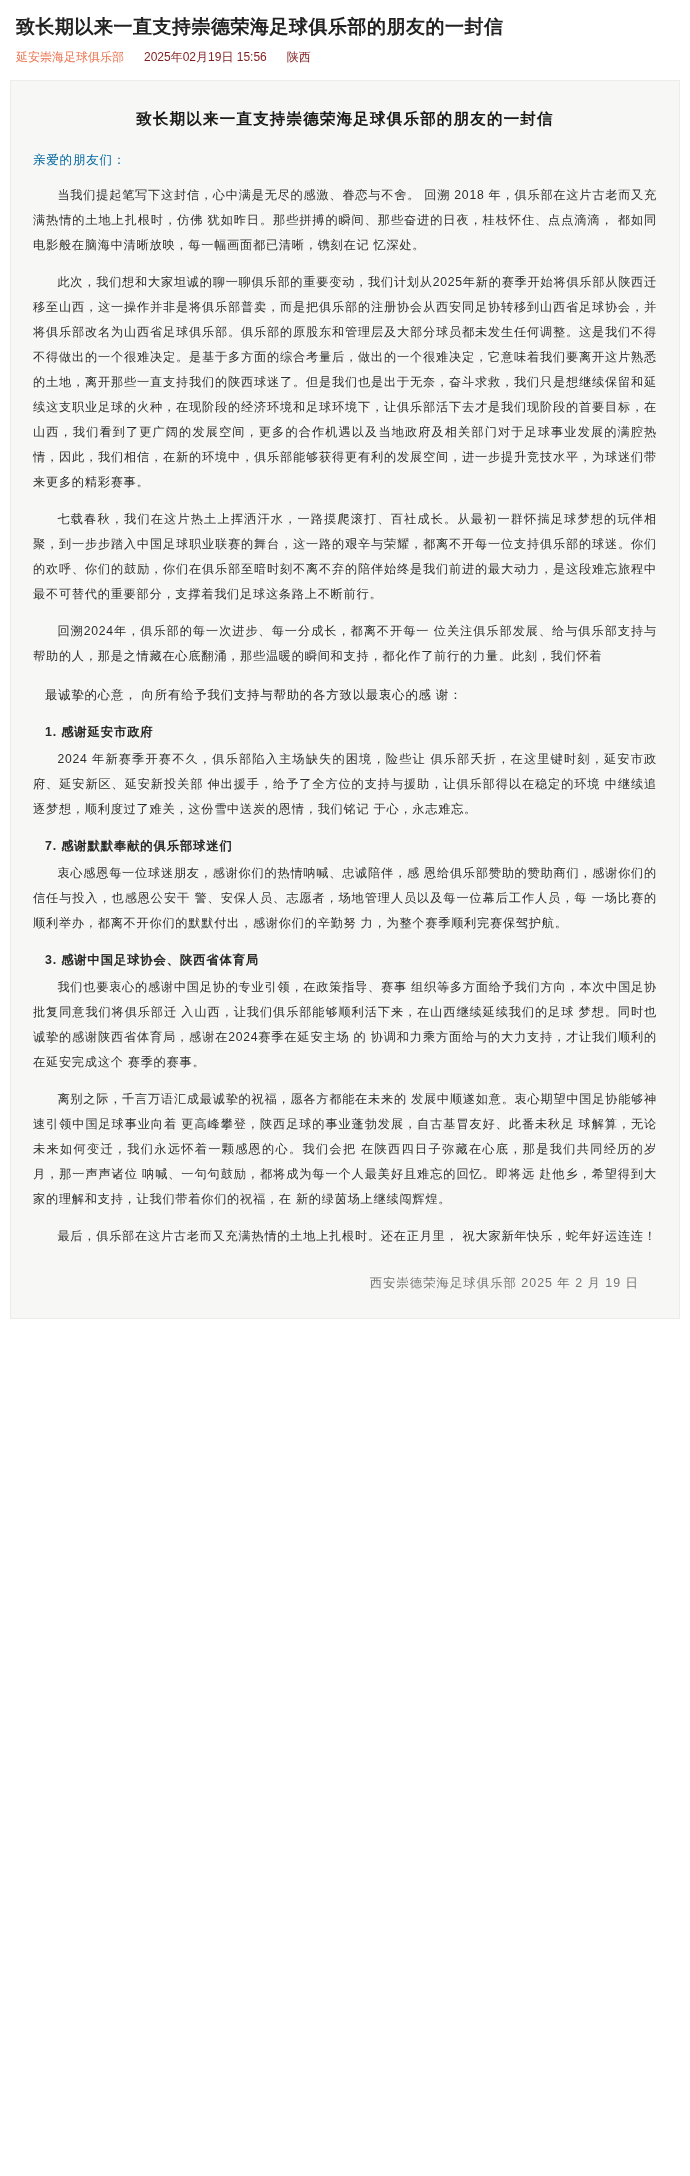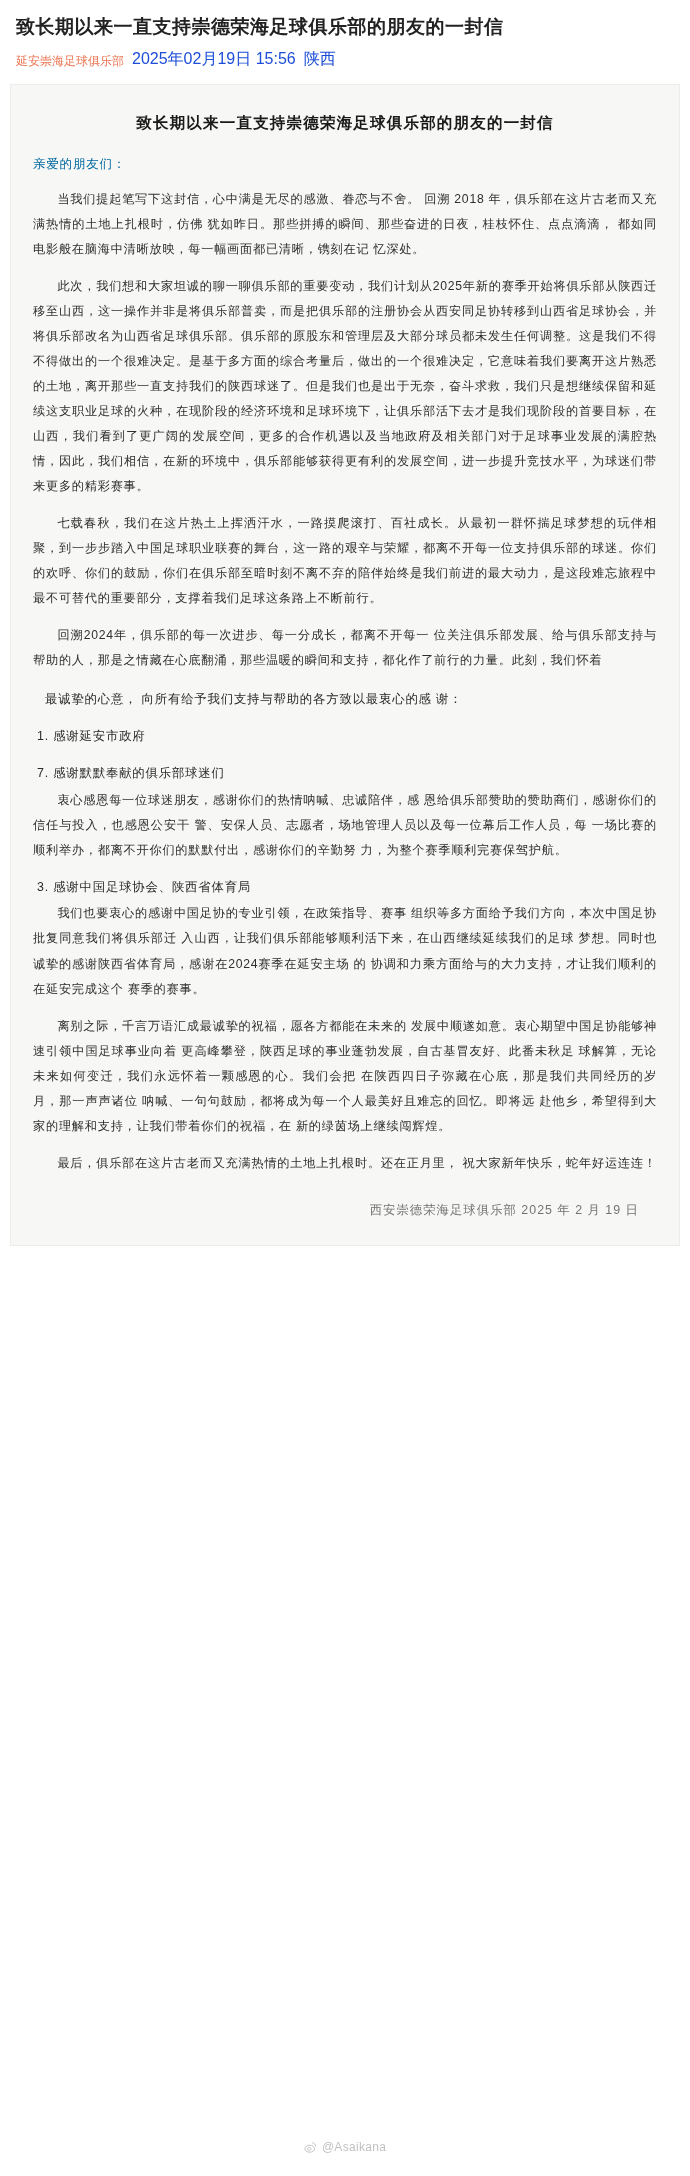--- a/index.html
+++ b/index.html
@@ -32,32 +32,32 @@
     font-weight: bold;
     color: #222222;
     line-height: 1.35;
     letter-spacing: 0.5px;
   }
   .post-meta {
     margin-top: 9px;
     font-size: 12px;
     color: #9a9a9a;
     display: flex;
-    align-items: flex-end;
-    gap: 8px;
+    align-items: center;
+    gap: 20px;
     flex-wrap: wrap;
   }
   .post-meta .account {
     color: #eb7350;
     font-size: 12px;
   }
   .post-meta .time,
   .post-meta .location {
-    color: #1d4ed8;
-    font-size: 16px;
+    color: #7f1d1d;
+    font-size: 12px;
   }
 
   
   .letter-card {
     margin: 8px 10px 0 10px;
     background: #f7f7f5;
     border: 1px solid #ececea;
     box-sizing: border-box;
     padding: 16px 22px 26px 22px;
   }
@@ -84,23 +84,23 @@
     text-justify: inter-ideograph;
     text-indent: 2em;
     letter-spacing: 0.75px;
     margin: 0 0 12px 0;
   }
   .list-head {
     font-size: 12.4px;
     color: #2a2a2a;
     letter-spacing: 0.8px;
     line-height: 2.0;
-    margin: 12px 0 2px 4px;
+    margin: 12px 0 2px 12px;
     text-indent: 0;
-    font-weight: normal;
+    font-weight: bold;
   }
   .thanks-lead {
     font-size: 12.4px;
     color: #2a2a2a;
     letter-spacing: 0.8px;
     line-height: 2.0;
     margin: 14px 0 6px 12px;
     text-indent: 0;
   }
   .signature {
@@ -158,37 +158,28 @@
     <div class="salutation">亲爱的朋友们：</div>
 
     <p class="para">当我们提起笔写下这封信，心中满是无尽的感激、眷恋与不舍。 回溯 2018 年，俱乐部在这片古老而又充满热情的土地上扎根时，仿佛 犹如昨日。那些拼搏的瞬间、那些奋进的日夜，桂枝怀住、点点滴滴， 都如同电影般在脑海中清晰放映，每一幅画面都已清晰，镌刻在记 忆深处。</p>
     <p class="para">此次，我们想和大家坦诚的聊一聊俱乐部的重要变动，我们计划从2025年新的赛季开始将俱乐部从陕西迁移至山西，这一操作并非是将俱乐部普卖，而是把俱乐部的注册协会从西安同足协转移到山西省足球协会，并将俱乐部改名为山西省足球俱乐部。俱乐部的原股东和管理层及大部分球员都未发生任何调整。这是我们不得不得做出的一个很难决定。是基于多方面的综合考量后，做出的一个很难决定，它意味着我们要离开这片熟悉的土地，离开那些一直支持我们的陕西球迷了。但是我们也是出于无奈，奋斗求救，我们只是想继续保留和延续这支职业足球的火种，在现阶段的经济环境和足球环境下，让俱乐部活下去才是我们现阶段的首要目标，在山西，我们看到了更广阔的发展空间，更多的合作机遇以及当地政府及相关部门对于足球事业发展的满腔热情，因此，我们相信，在新的环境中，俱乐部能够获得更有利的发展空间，进一步提升竞技水平，为球迷们带来更多的精彩赛事。</p>
     <p class="para">七载春秋，我们在这片热土上挥洒汗水，一路摸爬滚打、百社成长。从最初一群怀揣足球梦想的玩伴相聚，到一步步踏入中国足球职业联赛的舞台，这一路的艰辛与荣耀，都离不开每一位支持俱乐部的球迷。你们的欢呼、你们的鼓励，你们在俱乐部至暗时刻不离不弃的陪伴始终是我们前进的最大动力，是这段难忘旅程中最不可替代的重要部分，支撑着我们足球这条路上不断前行。</p>
     <p class="para">回溯2024年，俱乐部的每一次进步、每一分成长，都离不开每一 位关注俱乐部发展、给与俱乐部支持与帮助的人，那是之情藏在心底翻涌，那些温暖的瞬间和支持，都化作了前行的力量。此刻，我们怀着</p>
 
     <div class="thanks-lead">最诚挚的心意， 向所有给予我们支持与帮助的各方致以最衷心的感 谢：</div>
 
     <div class="list-head">1.  感谢延安市政府</div>
+    <p class="para">2024 年新赛季开赛不久，俱乐部陷入主场缺失的困境，险些让 俱乐部夭折，在这里键时刻，延安市政府、延安新区、延安新投关部 伸出援手，给予了全方位的支持与援助，让俱乐部得以在稳定的环境 中继续追逐梦想，顺利度过了难关，这份雪中送炭的恩情，我们铭记 于心，永志难忘。</p>
 
     <div class="list-head">7.  感谢默默奉献的俱乐部球迷们</div>
     <p class="para">衷心感恩每一位球迷朋友，感谢你们的热情呐喊、忠诚陪伴，感 恩给俱乐部赞助的赞助商们，感谢你们的信任与投入，也感恩公安干 警、安保人员、志愿者，场地管理人员以及每一位幕后工作人员，每 一场比赛的顺利举办，都离不开你们的默默付出，感谢你们的辛勤努 力，为整个赛季顺利完赛保驾护航。</p>
 
     <div class="list-head">3.  感谢中国足球协会、陕西省体育局</div>
     <p class="para">我们也要衷心的感谢中国足协的专业引领，在政策指导、赛事 组织等多方面给予我们方向，本次中国足协批复同意我们将俱乐部迁 入山西，让我们俱乐部能够顺利活下来，在山西继续延续我们的足球 梦想。同时也诚挚的感谢陕西省体育局，感谢在2024赛季在延安主场 的 协调和力乘方面给与的大力支持，才让我们顺利的在延安完成这个 赛季的赛事。</p>
 
     <p class="para">离别之际，千言万语汇成最诚挚的祝福，愿各方都能在未来的 发展中顺遂如意。衷心期望中国足协能够神速引领中国足球事业向着 更高峰攀登，陕西足球的事业蓬勃发展，自古基冒友好、此番未秋足 球解算，无论未来如何变迁，我们永远怀着一颗感恩的心。我们会把 在陕西四日子弥藏在心底，那是我们共同经历的岁月，那一声声诸位 呐喊、一句句鼓励，都将成为每一个人最美好且难忘的回忆。即将远 赴他乡，希望得到大家的理解和支持，让我们带着你们的祝福，在 新的绿茵场上继续闯辉煌。</p>
     <p class="para">最后，俱乐部在这片古老而又充满热情的土地上扎根时。还在正月里， 祝大家新年快乐，蛇年好运连连！</p>
 
     <div class="signature">西安崇德荣海足球俱乐部  2025 年 2 月 19 日</div>
   </div>
 
-  <div class="footer">
-    <span class="wb-logo">
-      <svg width="13" height="13" viewBox="0 0 16 16" aria-hidden="true">
-        <ellipse cx="7" cy="9.5" rx="6" ry="4.3" fill="none" stroke="#c2c2c2" stroke-width="1.2"></ellipse>
-        <ellipse cx="6.3" cy="9.7" rx="2.4" ry="1.8" fill="none" stroke="#c2c2c2" stroke-width="1"></ellipse>
-        <path d="M10.5 2.2c2.3 0 4.1 1.9 3.7 4.1" fill="none" stroke="#c2c2c2" stroke-width="1.1" stroke-linecap="round"></path>
-      </svg>
-    </span>
-    <span class="wb-text">@Asaikana</span>
-  </div>
 
 </div>
 
 </body></html>

